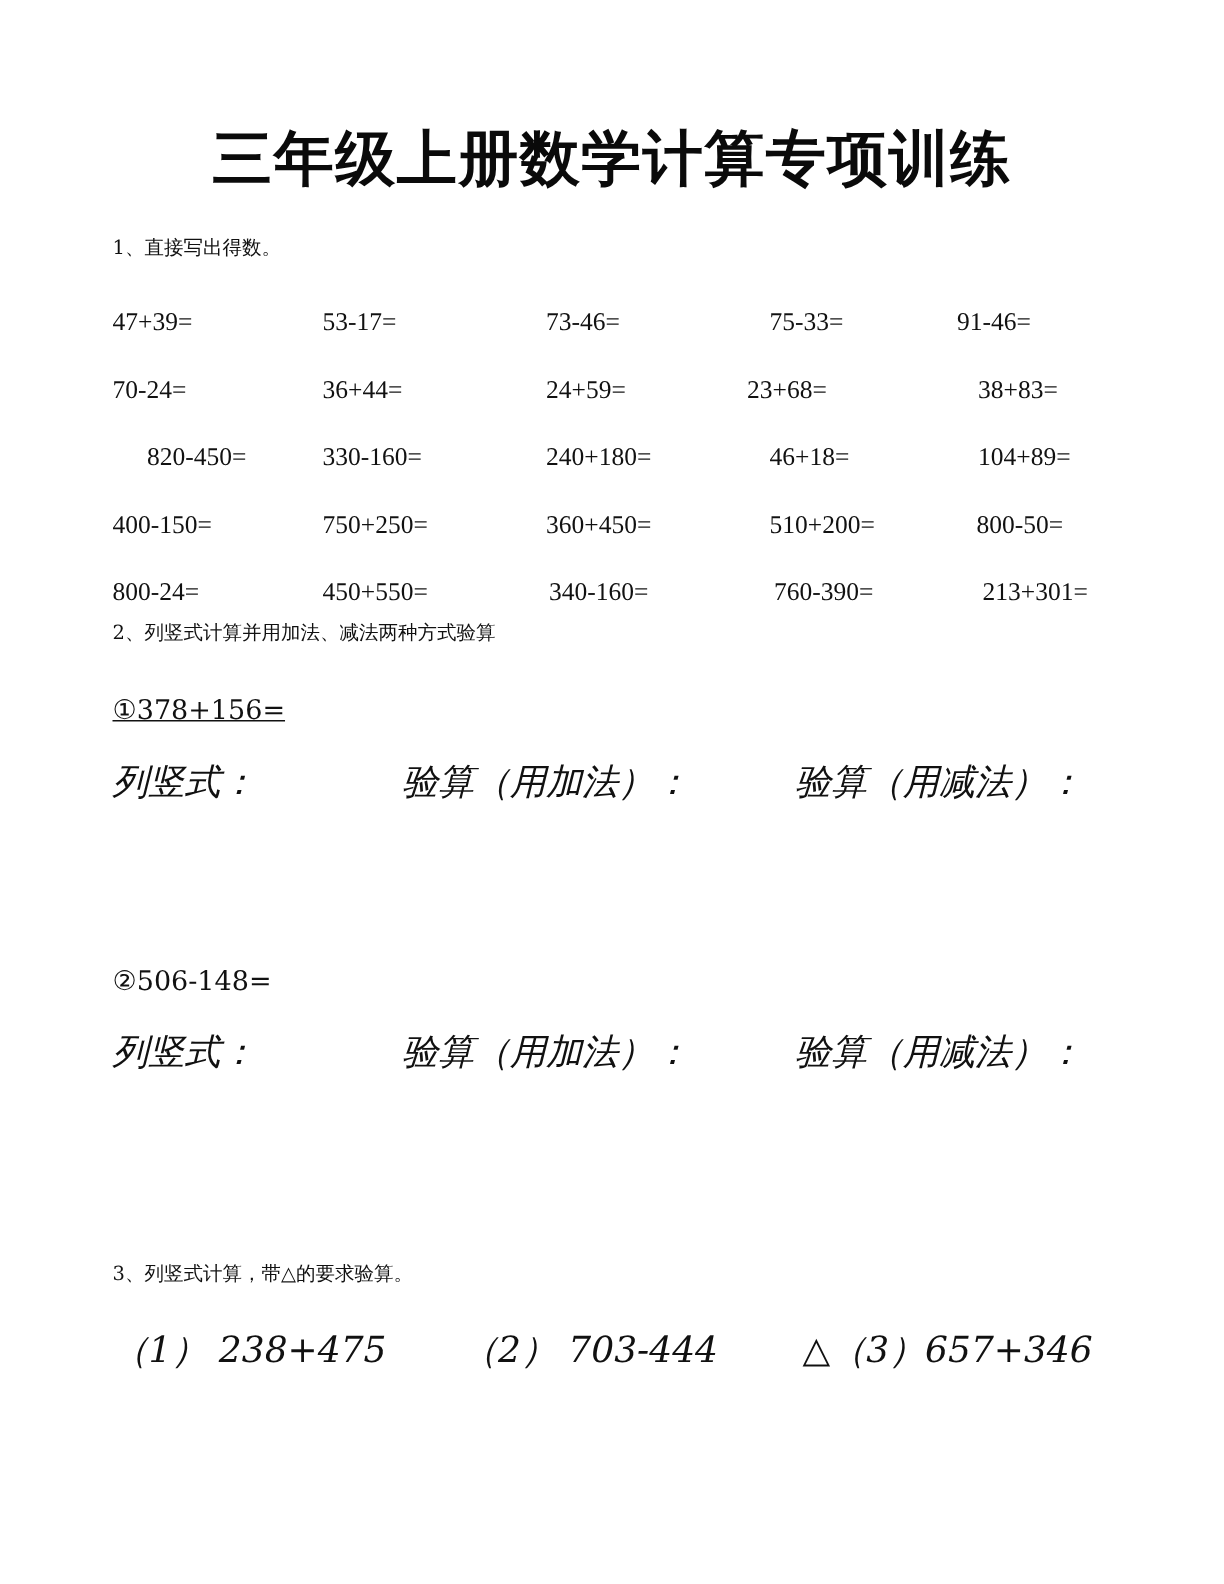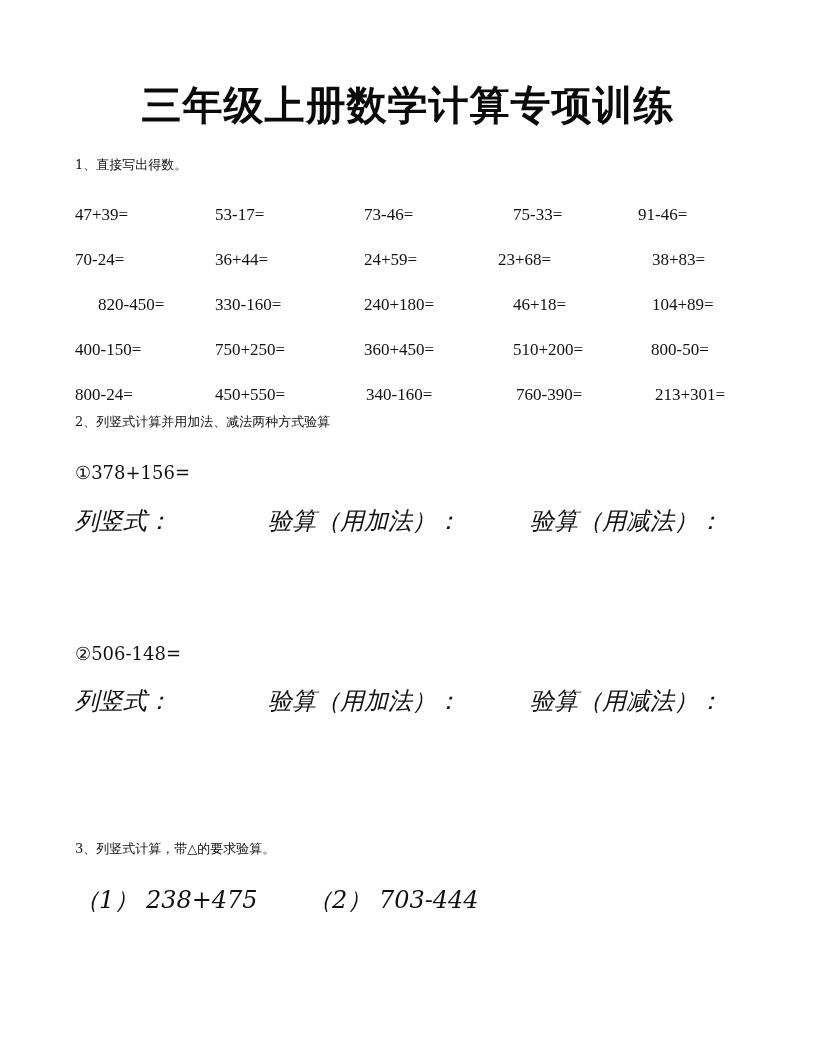--- a/index.html
+++ b/index.html
@@ -53,32 +53,33 @@
 <div class="row" style="top:385px;padding-left:20px;">
   <span style="left:75px;">800-24=</span>
   <span style="left:215px;">450+550=</span>
   <span style="left:366px;">340-160=</span>
   <span style="left:516px;">760-390=</span>
   <span style="left:655px;">213+301=</span>
 </div>
 
 <div class="heading" style="top:413px;">2、列竖式计算并用加法、减法两种方式验算</div>
 
-<div class="line" style="left:75px; top:462px;">①378+156=</div>
+<div class="line" style="left:75px; top:462px;text-decoration:underline;">①378+156=</div>
 <div class="labels" style="position:absolute; left:0; top:505px; width:816px; height:24px;">
   <span style="left:75px;">列竖式：</span>
   <span style="left:268px;">验算（用加法）：</span>
   <span style="left:530px;">验算（用减法）：</span>
 </div>
 
 <div class="line" style="left:75px; top:643px;">②506-148=</div>
 <div class="labels" style="position:absolute; left:0; top:685px; width:816px; height:24px;">
   <span style="left:75px;">列竖式：</span>
   <span style="left:268px;">验算（用加法）：</span>
   <span style="left:530px;">验算（用减法）：</span>
 </div>
 
 <div class="heading" style="top:840px;">3、列竖式计算，带△的要求验算。</div>
 
 <div class="labels" style="position:absolute; left:0; top:884px; width:778px; height:24px;">
   <span style="left:75px;">（1） 238+475</span>
   <span style="left:308px;">（2） 703-444</span>
+  <span style="left:535px;">△（3）657+346</span>
 </div>
 
 </body></html>

